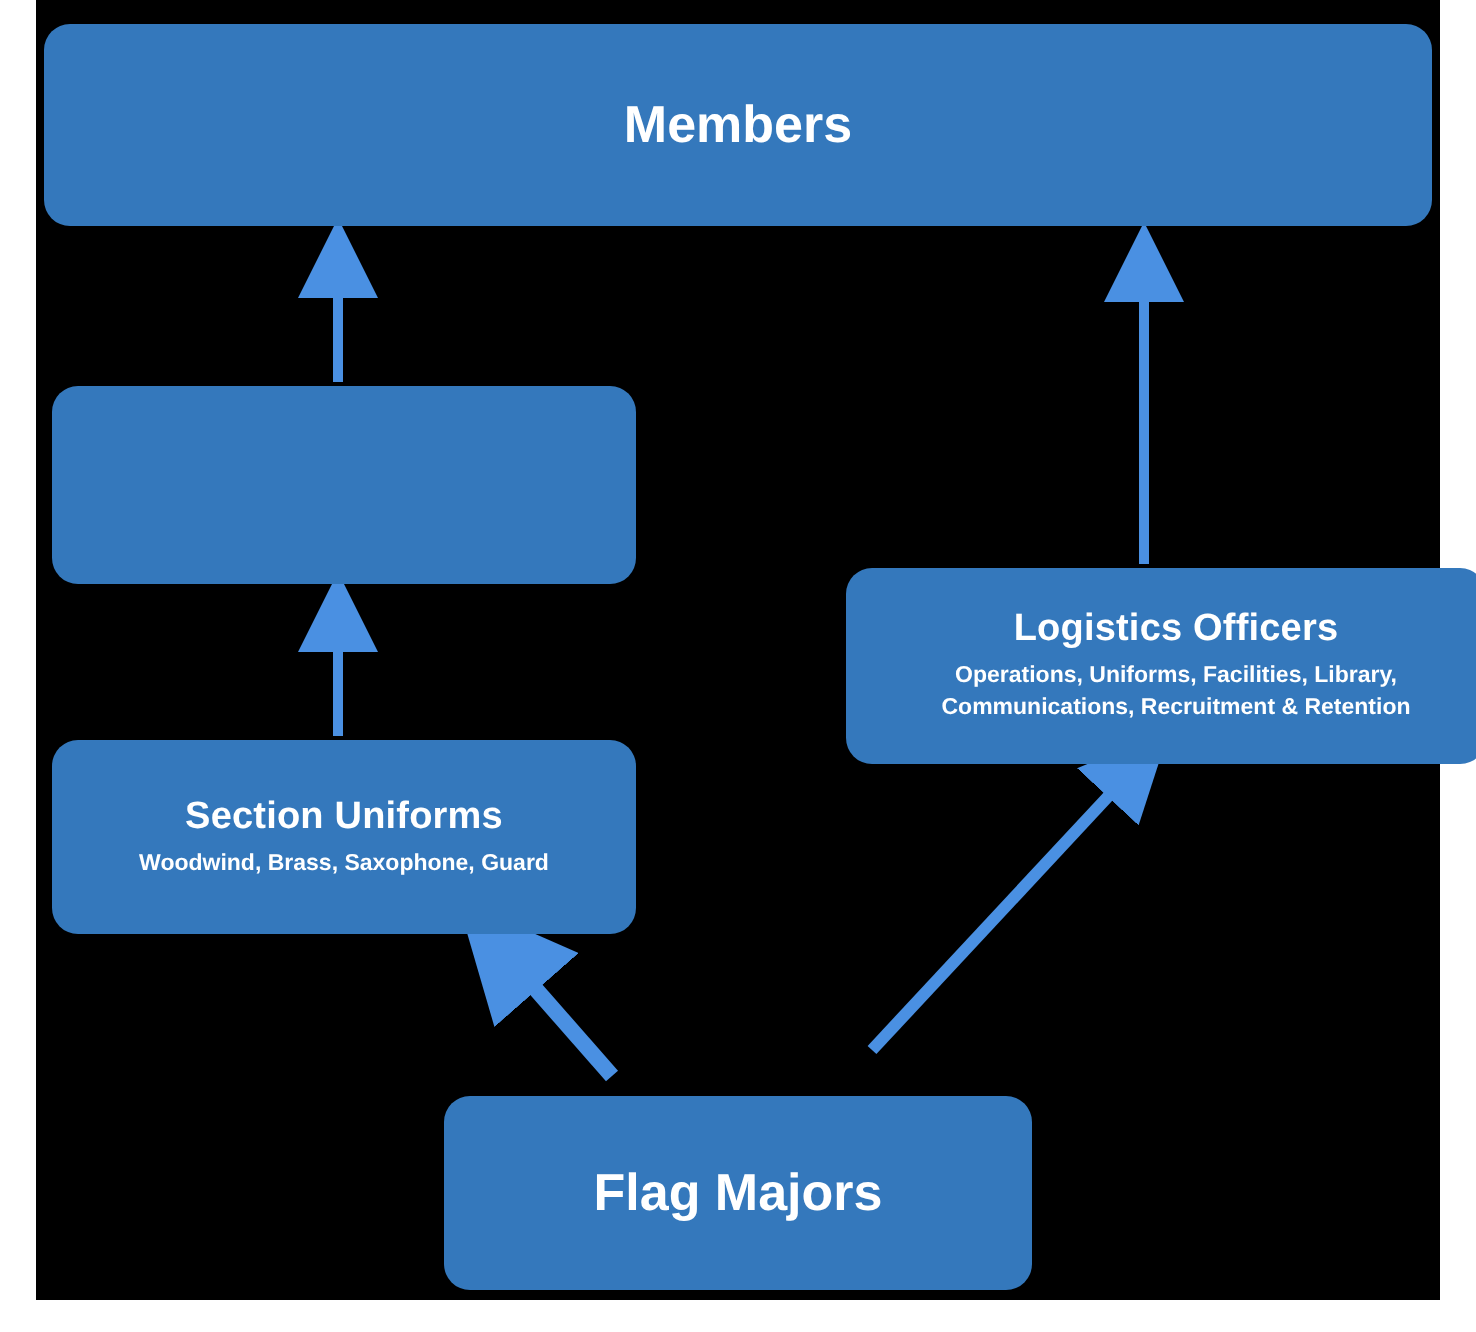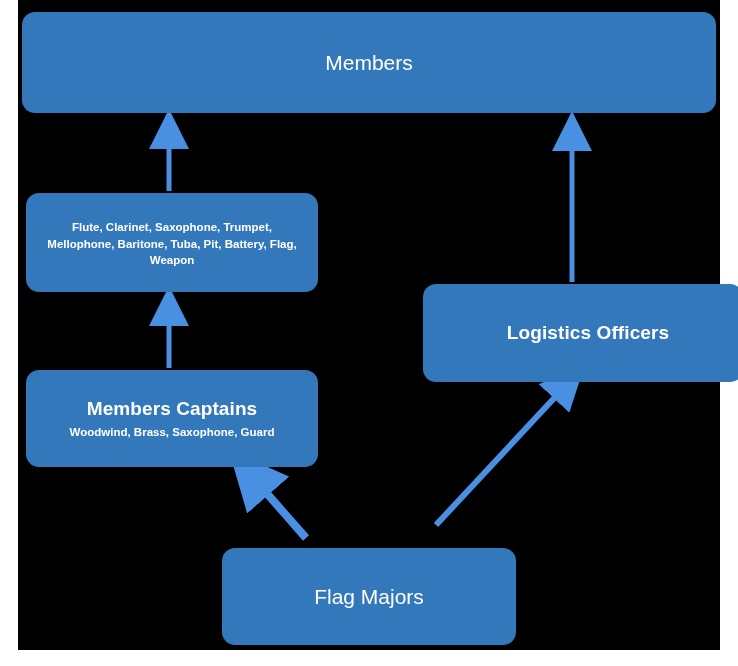--- a/index.html
+++ b/index.html
@@ -43,22 +43,22 @@
     white-space: nowrap;
   }
   .node-sub {
     font-size: 11.5px;
     font-weight: bold;
     line-height: 1.45;
     margin-top: 3px;
     max-width: 270px;
   }
   .node-title-only {
-    font-size: 21px;
-    font-weight: normal;
+    font-size: 26px;
+    font-weight: bold;
   }
 
   
   #node-members        { left: 4px;   top: 12px;  width: 694px; height: 101px; }
   #node-lieutenants    { left: 8px;   top: 193px; width: 292px; height: 99px;  }
   #node-logistics      { left: 405px; top: 284px; width: 320px; height: 98px; padding-left: 20px;  }
   #node-captains       { left: 8px;   top: 370px; width: 292px; height: 97px;  }
   #node-drummajors     { left: 204px; top: 548px; width: 294px; height: 97px;  }
 
   #arrows {
@@ -104,29 +104,29 @@
     <g>
       <line x1="418" y1="525" x2="540" y2="394" stroke="#4a90e2" stroke-width="6" marker-end="url(#head-d)"></line>
     </g>
   </svg>
 
   <div class="node" id="node-members">
     <div class="node-title-only">Members</div>
   </div>
 
   <div class="node" id="node-lieutenants">
-    <div class="node-sub">Flute, Clarinet, Saxophone, Trumpet, Mellophone, Baritone, Tuba, Pit, Battery, Flag, Weapon</div>
   </div>
 
   <div class="node" id="node-logistics">
     <div class="node-title">Logistics Officers</div>
+    <div class="node-sub">Operations, Uniforms, Facilities, Library, Communications, Recruitment &amp; Retention</div>
   </div>
 
   <div class="node" id="node-captains">
-    <div class="node-title">Members Captains</div>
+    <div class="node-title">Section Uniforms</div>
     <div class="node-sub">Woodwind, Brass, Saxophone, Guard</div>
   </div>
 
   <div class="node" id="node-drummajors">
     <div class="node-title-only">Flag Majors</div>
   </div>
 
 </div>
 
 </body></html>

